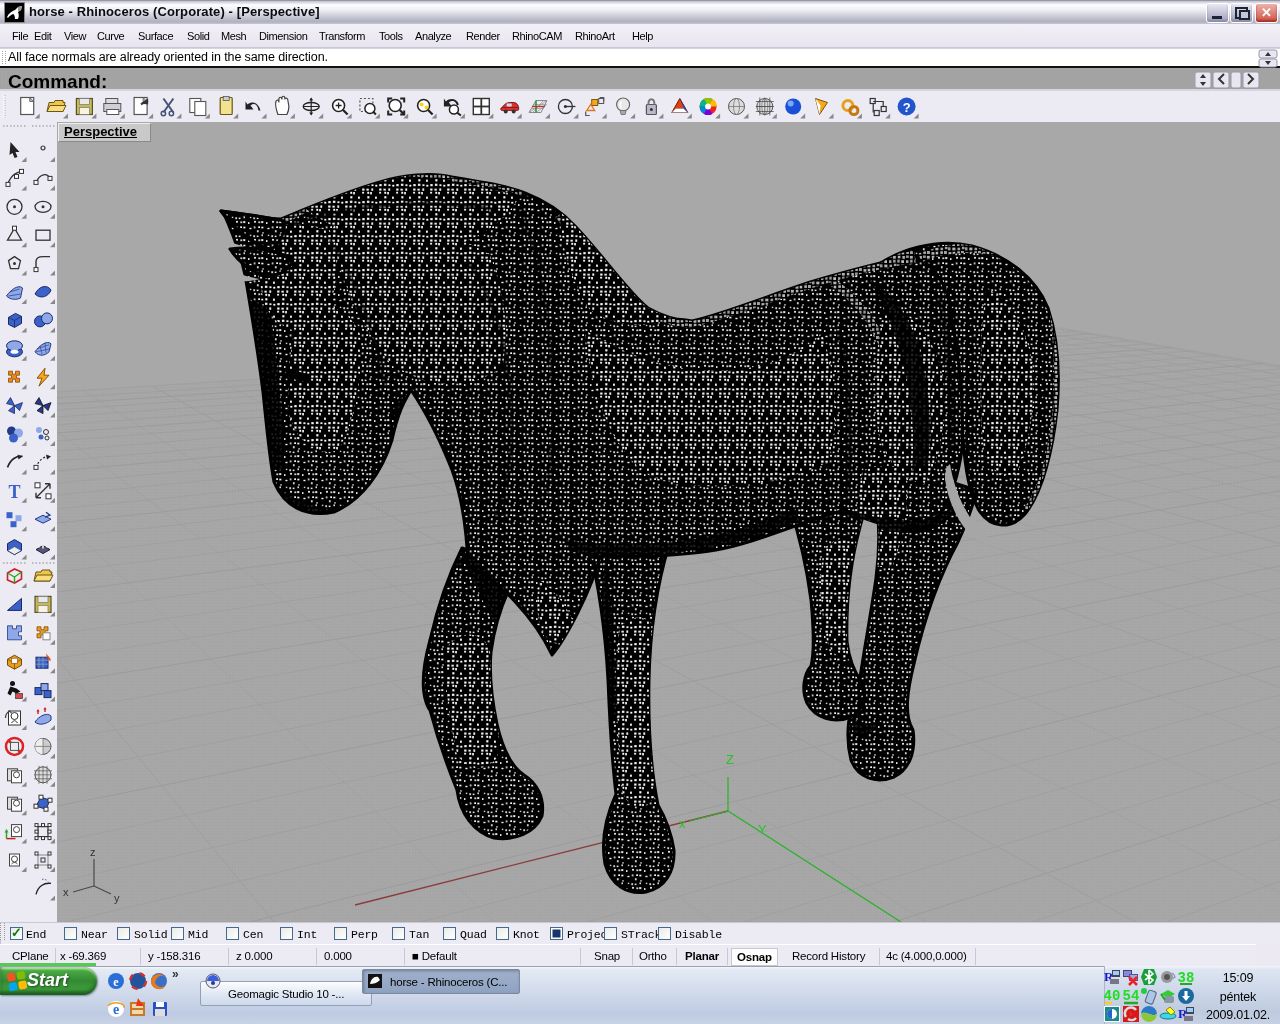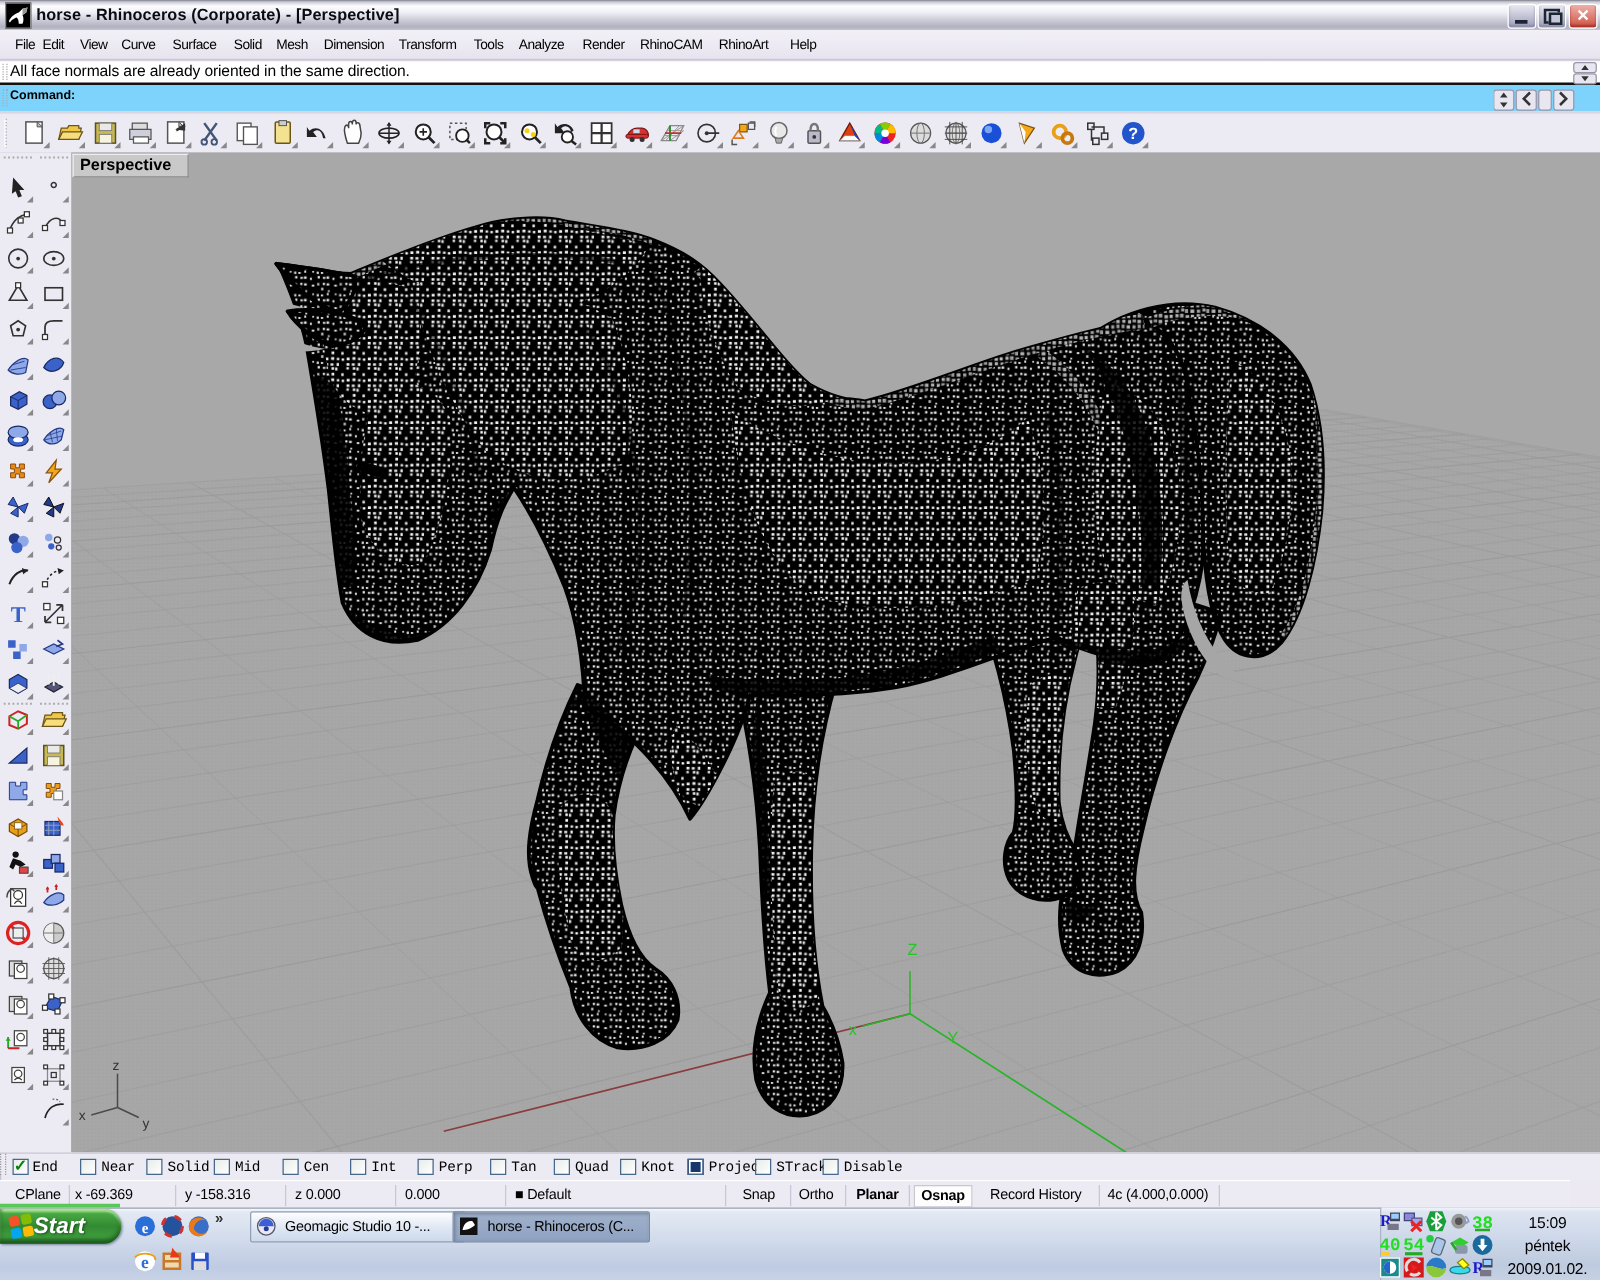--- a/index.html
+++ b/index.html
@@ -10,41 +10,41 @@
 #title-txt{left:29px;top:4px;font-size:13px;font-weight:bold;color:#0a0a12;letter-spacing:0.1px;}
 .winbtn{top:3px;width:21px;height:18px;border-radius:3px;border:1px solid #fff;font-size:11px;text-align:center;line-height:16px;color:#fff;font-weight:bold;}
 #btn-min{left:1206px;background:linear-gradient(180deg,#e9e9f3,#9d9db8);box-shadow:inset 0 -2px 2px #8d8da8;color:#334;}
 #btn-max{left:1230px;background:linear-gradient(180deg,#e9e9f3,#9d9db8);box-shadow:inset 0 -2px 2px #8d8da8;color:#334;}
 #btn-close{left:1255px;background:linear-gradient(180deg,#edb1a9,#ce5244);box-shadow:inset 0 -2px 2px #a83226;}
 #menubar{left:0;top:24px;width:1280px;height:23px;background:linear-gradient(180deg,#f2f0f7,#e7e4ef);border-bottom:1px solid #cac7d6;font-size:11px;letter-spacing:-0.4px;color:#000;}
 #menubar span{position:absolute;top:6px;}
 #histline{left:0;top:48px;width:1280px;height:18px;background:#fff;border-top:1px solid #d6d3e0;font-size:12.5px;letter-spacing:-0.1px;}
 #histline .t{position:absolute;left:8px;top:1px;color:#000;}
 #blackline{left:0;top:66px;width:1280px;height:2px;background:#111;}
-#cmdline{left:0;top:68px;width:1280px;height:21px;background:#7dd3fc;font-size:10px;}
+#cmdline{left:0;top:68px;width:1280px;height:21px;background:#a3a3a3;font-size:19px;}
 #cmdline .t{position:absolute;left:8px;top:3px;font-weight:bold;color:#000;}
 #cmdunder{left:0;top:89px;width:1280px;height:2px;background:#d8d5e2;}
 #toolbar{left:0;top:91px;width:1280px;height:31px;background:#eceaf3;border-bottom:1px solid #c2bfd0;}
 #sidebar{left:0;top:122px;width:57px;height:800px;background:#eceaf3;}
 #viewport{left:57px;top:122px;width:1223px;height:800px;background:#a8a8a8;overflow:hidden;}
-#vptab{left:58px;top:123px;width:86px;height:17px;background:#c9c9c9;border:1px solid #8a8a8a;border-top-color:#eee;border-left-color:#eee;font-size:13px;font-weight:bold;color:#000;padding-left:5px;line-height:16px;}
+#vptab{left:58px;top:123px;width:86px;height:17px;background:#c9c9c9;border:1px solid #8a8a8a;border-top-color:#eee;border-left-color:#eee;font-size:13px;font-weight:bold;color:#000;padding-left:5px;line-height:16px;text-decoration:underline;}
 #osnap{left:0;top:922px;width:1280px;height:22px;background:#eceaf3;border-top:1px solid #cac7d6;font-size:11.5px;letter-spacing:-0.2px;color:#000;}
 .cb{position:absolute;top:4px;width:11px;height:11px;background:linear-gradient(135deg,#e8ece8,#fff);border:1.5px solid #46688c;}
 .cb.on:before{content:"✓";position:absolute;left:0px;top:-3px;color:#0a7d0a;font-size:13px;font-weight:bold;}
 .cb.fill{background:#17366b;border:1.5px solid #46688c;box-shadow:inset 0 0 0 1.5px #fff;}
 #osnap span{position:absolute;top:5px;font-family:Liberation Mono, monospace;}
 #osnap .grip{left:2px;top:2px;width:3px;height:17px;border-left:1px dotted #999;border-right:1px dotted #999;}
 #osnap .endborder{left:717px;top:0px;width:1px;height:22px;background:#c5c2d2;}
 #statusbar{left:0;top:944px;width:1256px;height:22px;background:#eceaf3;border-top:1px solid #fff;font-size:11.5px;letter-spacing:-0.2px;color:#000;}
 #statusbar span{position:absolute;top:5px;}
 #statusbar .sep{position:absolute;top:3px;width:1px;height:17px;background:#c9c6d6;}
 #taskbar{left:0;top:966px;width:1280px;height:58px;background:linear-gradient(180deg,#f6f8fc 0%,#e4eaf4 4%,#d0daeb 45%,#bfcbe2 80%,#c8d3e6 100%);border-top:1px solid #98a1b1;}
 #startbtn{left:0px;top:967px;width:97px;height:28px;border-radius:0 14px 14px 0;background:linear-gradient(180deg,#8ed475 0%,#48a843 14%,#338a32 50%,#3f9e3d 82%,#27702a 100%);box-shadow:inset 0 -3px 4px #1c5a1e, inset 0 2px 2px #b2e8a0, 1px 1px 2px #7a8499;color:#fff;font-size:18px;font-weight:bold;font-style:italic;text-align:left;padding-left:27px;line-height:27px;text-shadow:1px 1px 2px #1e4f1e;box-sizing:border-box;}
 .taskbtn{top:969px;height:25px;border-radius:2px;font-size:11.5px;letter-spacing:-0.2px;color:#000;line-height:24px;white-space:nowrap;overflow:hidden;}
-#tb1{left:200px;width:172px;background:linear-gradient(180deg,#fdfdfe,#dce5f3 60%,#cdd9ec);border:1px solid #93a0b4;padding-left:27px;box-sizing:border-box;}
+#tb1{left:200px;width:172px;background:linear-gradient(180deg,#fdfdfe,#dce5f3 60%,#cdd9ec);border:1px solid #93a0b4;padding-left:27px;box-sizing:border-box;margin-top:12px;}
 #tb2{left:362px;width:158px;background:linear-gradient(180deg,#9fb0ca,#8fa3c2);border:1px solid #7c8aa0;box-shadow:inset 1px 1px 3px #6e7d95;padding-left:27px;box-sizing:border-box;}
 #tray{left:1104px;top:966px;width:176px;height:58px;border-left:1px solid #aab4c4;background:linear-gradient(180deg,#f1f4fa 0%,#dde5f1 6%,#ccd7e9 45%,#becade 80%,#c6d1e4 100%);}
 </style></head>
 <body>
 <div class="abs" id="titlebar"></div>
 <div class="abs" id="title-ico">
     <svg width="17" height="17">
       <path d="M1,13 C3,9 6,7 9,6 L12,3 L16,2 L15,6 L12,8 C13,10 13,13 12,15 L9,15 C9,12 8,10 7,10 C5,11 3,12 2,14 Z" fill="#fff"></path>
       <path d="M12,3 L16,2 L15,6 L12,8 Z" fill="#999"></path>
     </svg>

